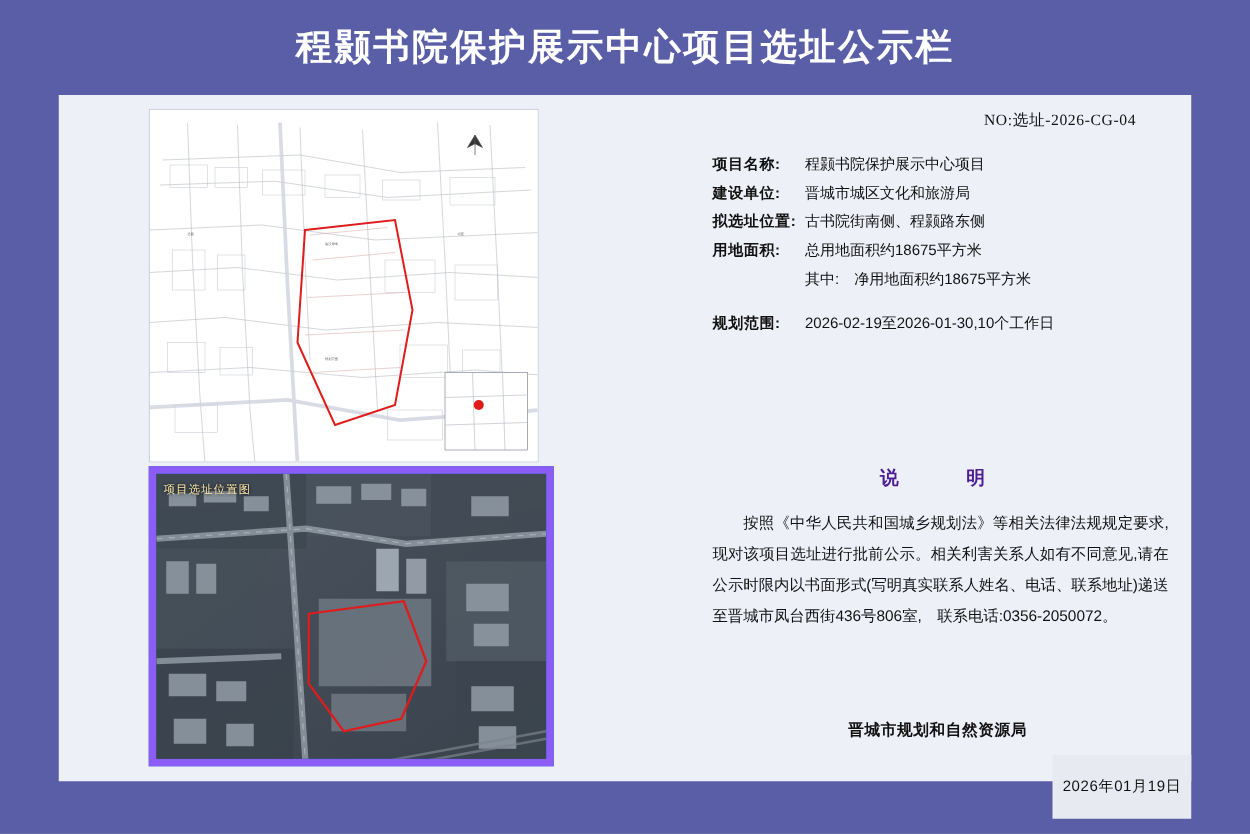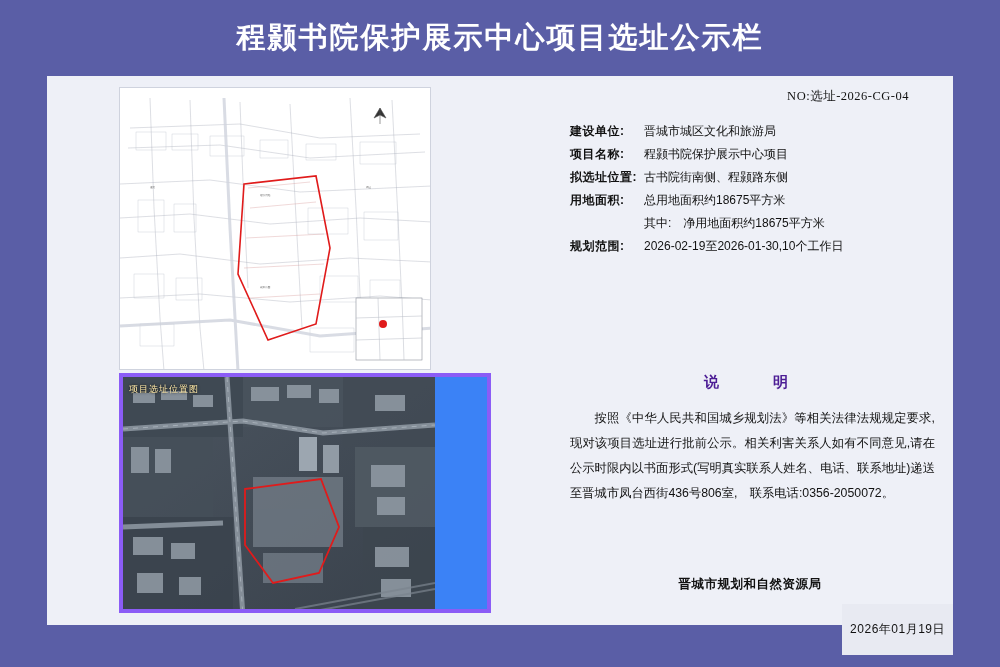--- a/index.html
+++ b/index.html
@@ -60,24 +60,24 @@
     text-align: center;
     font-size: 7.5px;
     color: #333;
     letter-spacing: .5px;
   }
   .cad-svg { position: absolute; left: 0; top: 0; }
   .map-bottom {
     position: absolute;
     left: 72px;
     top: 297px;
-    width: 372px;
+    width: 324px;
     height: 240px;
-    background: #3b82f6;
-    border: 4px solid #8b5cf6;
+    background: #0369a1;
+    border: 6px solid #8b5cf6;
     overflow: hidden;
   }
   .sat-label {
     position: absolute;
     left: 6px; top: 6px;
     color: #ffe9a8;
     font-size: 9px;
     letter-spacing: 1px;
     text-shadow: 0 0 3px #000;
     z-index: 5;
@@ -104,21 +104,21 @@
   .info-row { display: flex; margin-bottom: 2px; }
   .info-label {
     width: 74px;
     flex: 0 0 74px;
     font-weight: bold;
     letter-spacing: .5px;
   }
   .info-value { flex: 1; }
   .info-sub {
     margin-left: 74px;
-    margin-bottom: 2px;
+    margin-bottom: 14px;
   }
   .sub-prefix { display: inline-block; width: 36px; }
   .statement-title {
     position: absolute;
     left: 523px;
     top: 297px;
     width: 360px;
     text-align: center;
     font-size: 15px;
     font-weight: bold;
@@ -305,26 +305,26 @@
         </g>
 
         <polygon points="122,112 198,102 216,150 196,196 150,206 122,168" fill="none" stroke="#e01b1b" stroke-width="1.8"></polygon>
       </svg>
     </div>
 
     <div class="doc-no">NO:选址-2026-CG-04</div>
 
     <div class="info-block">
       <div class="info-row">
+        <span class="info-label">项目名称:</span>
+        <span class="info-value">程颢书院保护展示中心项目</span>
+      </div>
+      <div class="info-row">
         <span class="info-label">建设单位:</span>
         <span class="info-value">晋城市城区文化和旅游局</span>
-      </div>
-      <div class="info-row">
-        <span class="info-label">项目名称:</span>
-        <span class="info-value">程颢书院保护展示中心项目</span>
       </div>
       <div class="info-row">
         <span class="info-label">拟选址位置:</span>
         <span class="info-value">古书院街南侧、程颢路东侧</span>
       </div>
       <div class="info-row">
         <span class="info-label">用地面积:</span>
         <span class="info-value">总用地面积约18675平方米</span>
       </div>
       <div class="info-sub">

